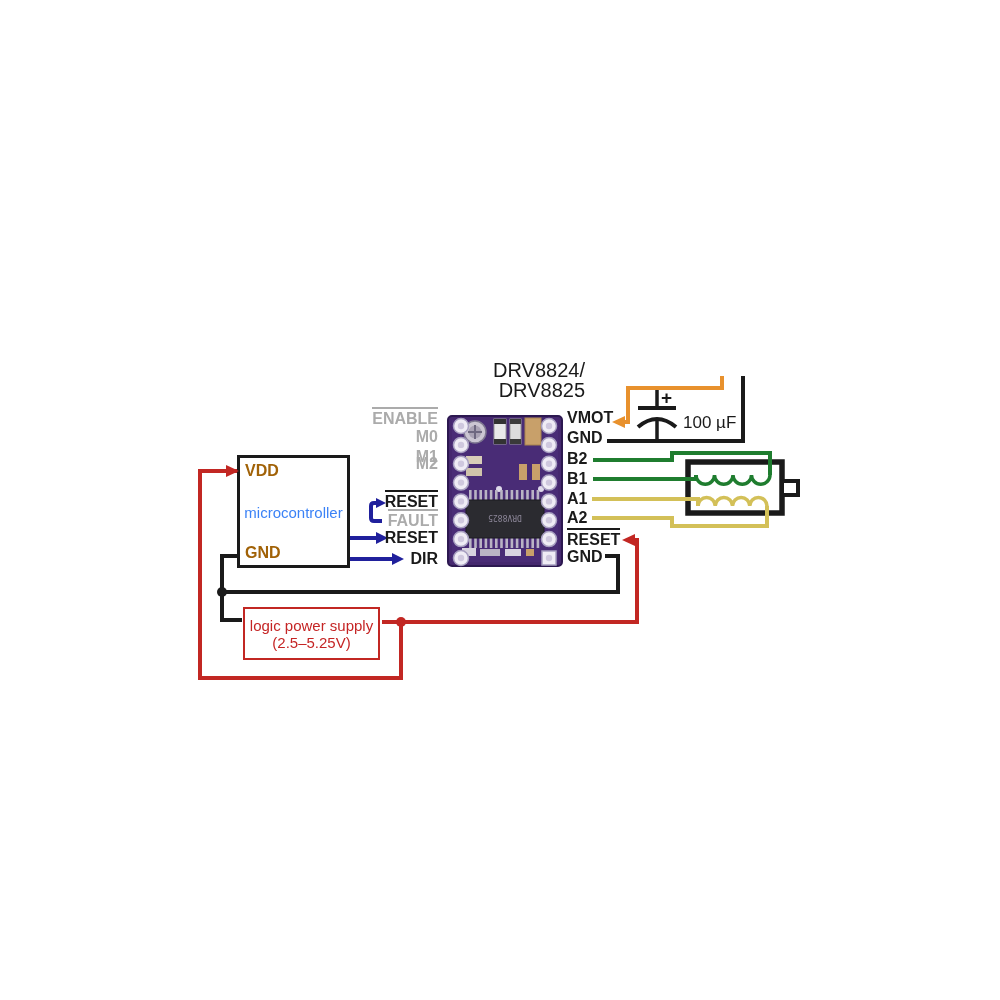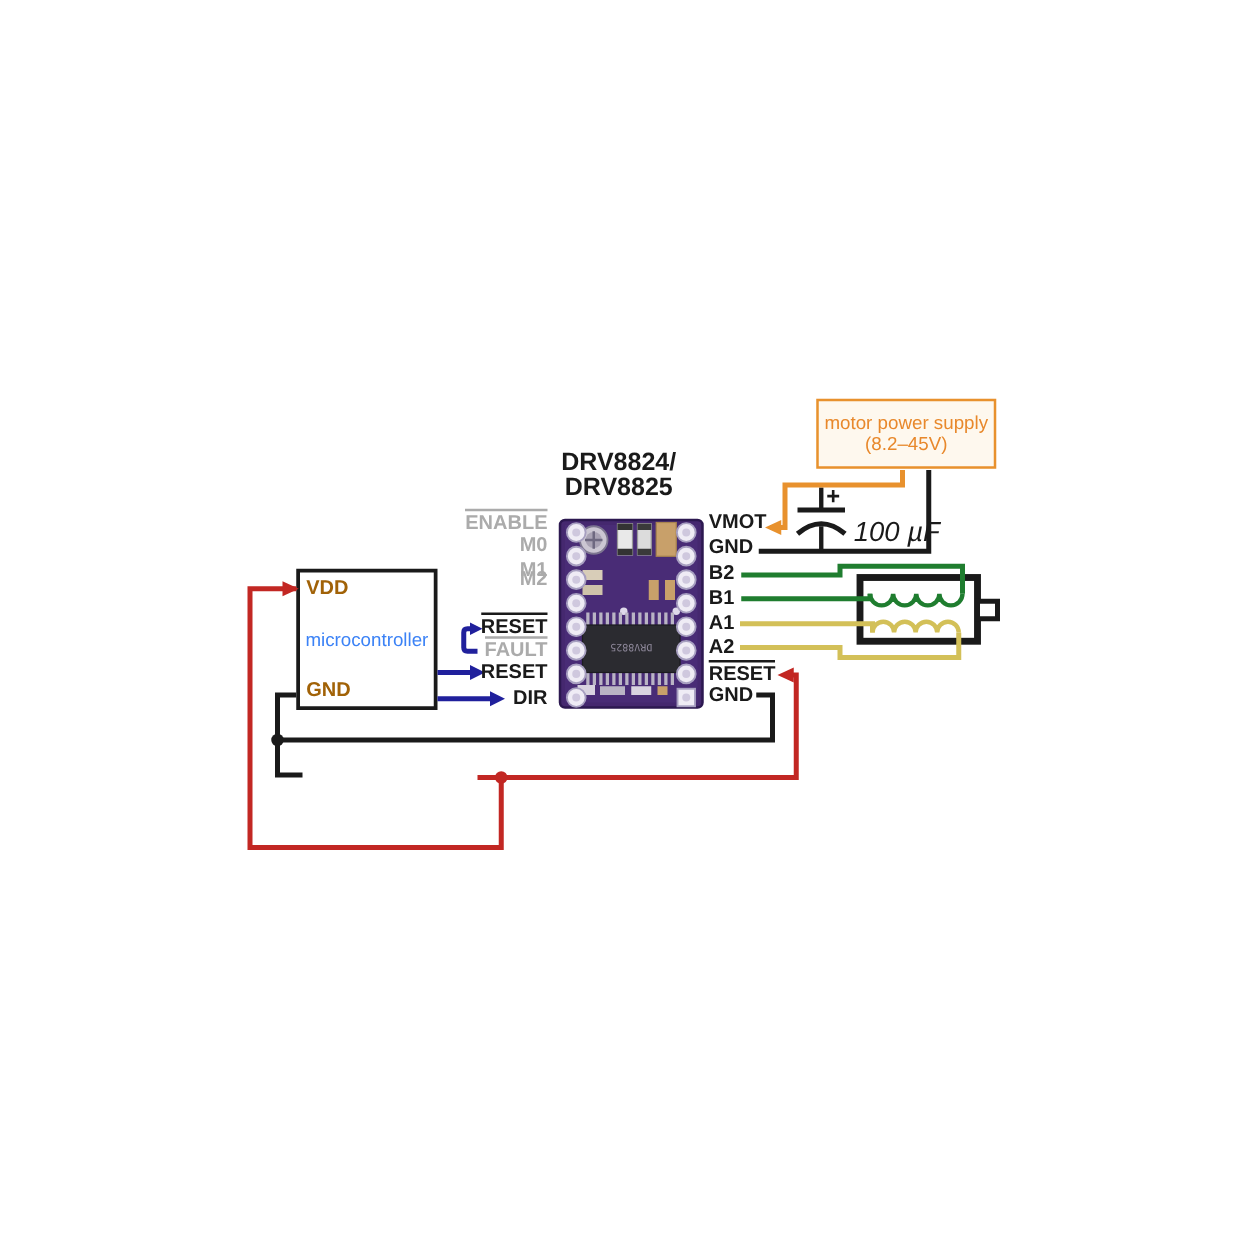--- a/index.html
+++ b/index.html
@@ -6,33 +6,33 @@
   .stage{position:relative;width:1000px;height:1000px;background:#ffffff;
          font-family:"Liberation Sans", sans-serif;overflow:hidden;}
   .stage svg{position:absolute;left:0;top:0;z-index:1;}
   .lbl{position:absolute;z-index:2;height:20px;line-height:20px;font-size:16px;
        font-weight:bold;color:#1a1a1a;white-space:nowrap;}
   .left-pin{left:320px;width:118px;text-align:right;}
   .right-pin{left:567px;text-align:left;}
   .gray{color:#ababab;}
   .ovl{display:inline-block;border-top:2px solid currentColor;padding-top:1px;line-height:17px;}
   .title{position:absolute;left:405px;top:360px;width:180px;z-index:2;
-         text-align:center;font-size:20px;line-height:20px;font-weight:bold;color:#1a1a1a;}
+         text-align:right;font-size:20px;line-height:20px;font-weight:normal;color:#1a1a1a;}
   .box{position:absolute;z-index:2;display:flex;flex-direction:column;
        align-items:center;justify-content:center;box-sizing:border-box;}
   .motor-box{left:653px;top:319px;width:144px;height:56px;background:#fef8ee;
              border:2px solid #e8912d;color:#e8882b;font-size:15px;line-height:17px;}
   .logic-box{left:243px;top:607px;width:137px;height:53px;background:#ffffff;
              border:2px solid #c22723;color:#c52525;font-size:15px;line-height:17px;}
   .micro-box{position:absolute;z-index:0;left:237px;top:455px;width:113px;height:113px;
              background:#ffffff;border:3px solid #1a1a1a;box-sizing:border-box;}
   .micro-lbl{position:absolute;z-index:2;font-weight:bold;font-size:16px;color:#a16207;}
   .micro-name{position:absolute;z-index:2;left:237px;top:504px;width:113px;text-align:center;
               font-size:15px;color:#3b82f6;}
-  .cap-val{position:absolute;z-index:2;left:683px;top:413px;font-size:22px;color:#1a1a1a;font-style:italic;}
+  .cap-val{position:absolute;z-index:2;left:683px;top:413px;font-size:17px;color:#1a1a1a;}
   .cap-plus{position:absolute;z-index:2;left:661px;top:387px;font-size:19px;font-weight:bold;color:#1a1a1a;}
 </style>
 </head>
 <body>
 
 <div class="stage">
 
   <div class="micro-box"></div>
 
   <svg width="1000" height="1000" viewBox="0 0 1000 1000">
@@ -238,21 +238,21 @@
   <div class="lbl right-pin" style="top:469px">B1</div>
   <div class="lbl right-pin" style="top:489px">A1</div>
   <div class="lbl right-pin" style="top:508px">A2</div>
   <div class="lbl right-pin" style="top:528px"><span class="ovl">RESET</span></div>
   <div class="lbl right-pin" style="top:547px">GND</div>
 
   <div class="micro-lbl" style="left:245px;top:462px">VDD</div>
   <div class="micro-name">microcontroller</div>
   <div class="micro-lbl" style="left:245px;top:544px">GND</div>
 
-  <div class="box motor-box">
-    <div>motor power supply</div>
-    <div>(8.2–45V)</div>
+  <div class="box logic-box">
+    <div>logic power supply</div>
+    <div>(2.5–5.25V)</div>
   </div>
 
   <div class="cap-plus">+</div>
   <div class="cap-val">100 µF</div>
 
 </div>
 
 </body></html>

